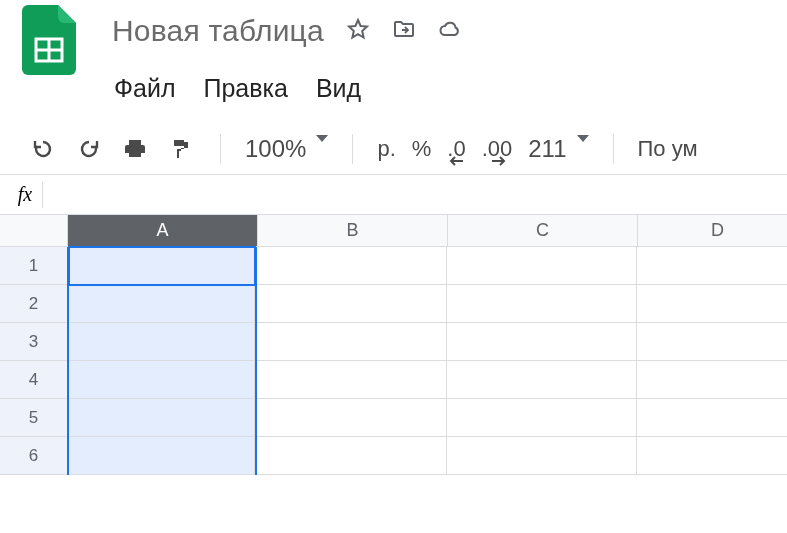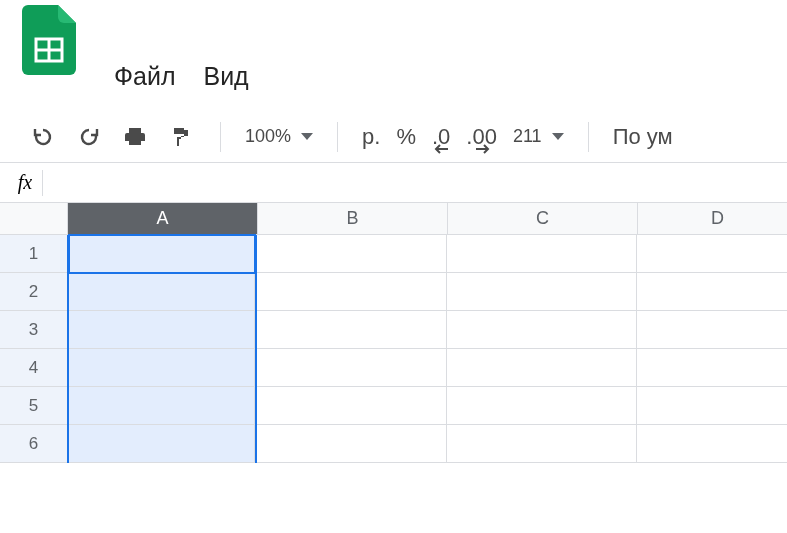--- a/index.html
+++ b/index.html
@@ -37,37 +37,37 @@
   .title-icons svg { width: 24px; height: 24px; }
   
   .menu-row {
     display: flex;
     align-items: center;
     gap: 28px;
     padding: 10px 0 6px 114px;
     font-size: 25px;
     color: #242424;
   }
-  .menu-item { cursor: pointer; }
+  .menu-item { cursor: pointer; margin-top: 12px; }
   
   .toolbar-wrap { padding: 14px 0 0 0; }
   .toolbar {
     display: flex;
     align-items: center;
     height: 52px;
     padding: 0 16px 0 28px;
     gap: 16px;
     border-bottom: 1px solid #dadce0;
   }
   .tb-btn { display:flex; align-items:center; justify-content:center; width:30px; height:30px; color:#4a4a4a; cursor:pointer;}
   .tb-btn svg { width:24px; height:24px; fill:#4a4a4a;}
   .tb-sep { width:1px; height:30px; background:#dadce0; margin:0 8px;}
   .zoom {
-    display:flex; align-items:center; gap:10px;
-    font-size: 18px; color:#4a4a4a; cursor:pointer;
+    display:flex; gap:10px;
+    font-size: 24px; color:#4a4a4a; cursor:pointer;
   }
   .tb-text { font-size:22px; color:#4a4a4a; cursor:pointer; }
   .dec-group { display:flex; align-items:center; gap:16px;}
   
   .fx-bar {
     display:flex; align-items:center;
     height:40px;
     border-bottom:1px solid #dadce0;
     padding-left:8px;
   }
@@ -159,24 +159,48 @@
     <svg viewBox="0 0 54 70">
       <path d="M6 0 H36 L54 18 V64 a6 6 0 0 1 -6 6 H6 a6 6 0 0 1 -6 -6 V6 a6 6 0 0 1 6 -6 Z" fill="#0f9d58"></path>
       <path d="M36 0 L54 18 H42 a6 6 0 0 1 -6 -6 Z" fill="#27b973"></path>
       <g fill="none" stroke="#fff" stroke-width="3">
         <rect x="14" y="34" width="26" height="22"></rect>
         <line x1="14" y1="45" x2="40" y2="45"></line>
         <line x1="27" y1="34" x2="27" y2="56"></line>
       </g>
     </svg>
   </div>
+  <div class="title-block">
+    <div class="title-row">
+      <span class="doc-title">Новая таблица</span>
+      <span class="title-icons">
+        <span>
+          <svg viewBox="0 0 24 24" fill="none" stroke="#5f6368" stroke-width="2">
+            <path d="M12 3 L14.6 9 L21 9.6 L16.2 14 L17.6 20.5 L12 17.2 L6.4 20.5 L7.8 14 L3 9.6 L9.4 9 Z"></path>
+          </svg>
+        </span>
+        <span>
+          <svg viewBox="0 0 24 24" fill="none" stroke="#5f6368" stroke-width="2">
+            <path d="M3 6 a1 1 0 0 1 1 -1 h5 l2 2 h9 a1 1 0 0 1 1 1 v10 a1 1 0 0 1 -1 1 H4 a1 1 0 0 1 -1 -1 Z"></path>
+            <path d="M10 13 h5 M13 10 l3 3 l-3 3" stroke-width="1.8"></path>
+          </svg>
+        </span>
+        <span>
+          <svg viewBox="0 0 24 24" fill="none" stroke="#5f6368" stroke-width="2">
+            <path d="M7 18 a4.5 4.5 0 0 1 0 -9 a5.5 5.5 0 0 1 10.5 1.5 A4 4 0 0 1 17 18 Z"></path>
+          </svg>
+        </span>
+      </span>
+    </div>
+  </div>
 </div>
 
 <div class="menu-row">
   <span class="menu-item">Файл</span>
+  <span class="menu-item">Правка</span>
   <span class="menu-item">Вид</span>
 </div>
 
 <div class="toolbar-wrap">
 <div class="toolbar">
   <span class="tb-btn">
     <svg viewBox="0 0 24 24">
           <path d="M12 5 a7 7 0 1 1 -6.3 4" fill="none" stroke="#4a4a4a" stroke-width="2.4"></path>
           <path d="M4 4 v6 h6" fill="none" stroke="#4a4a4a" stroke-width="2.4"></path>
         </svg>

